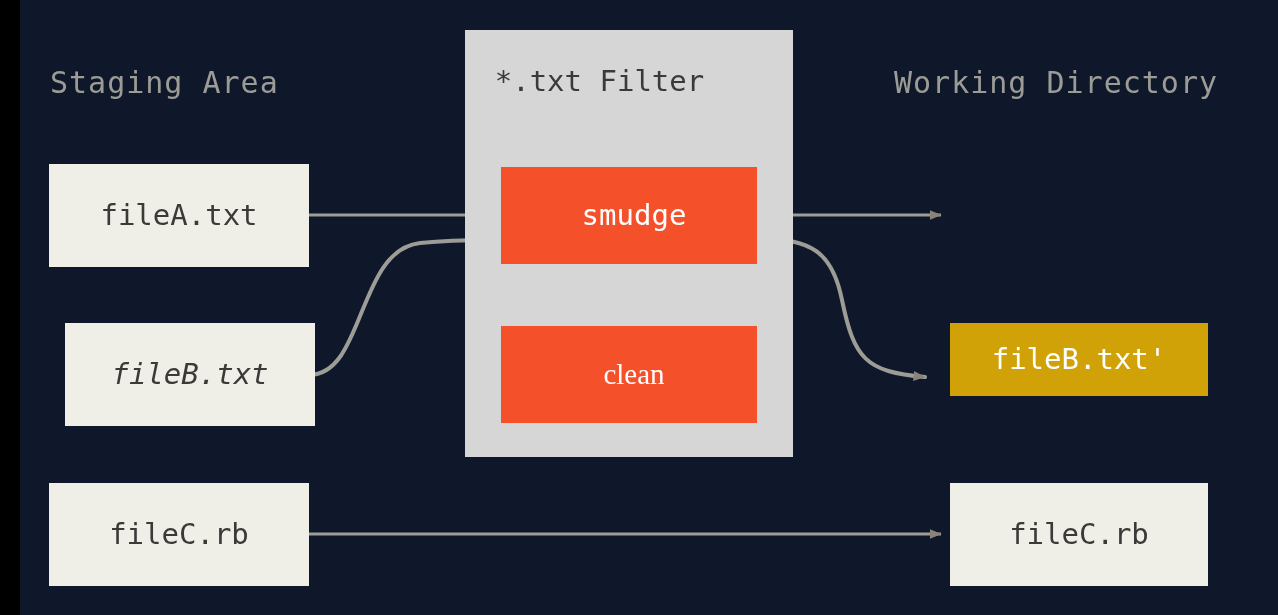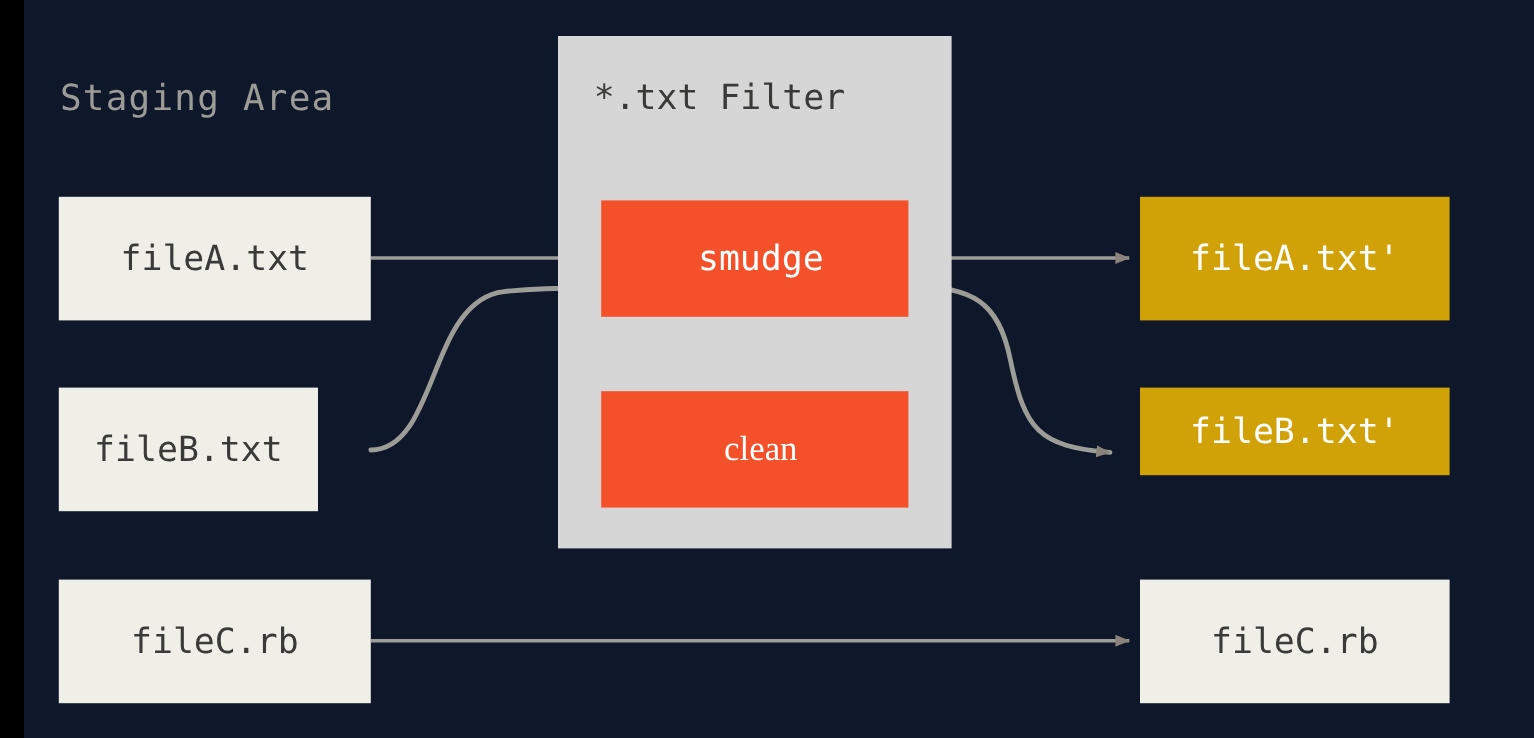--- a/index.html
+++ b/index.html
@@ -84,21 +84,21 @@
     color: #ffffff;
   }
   .node.op-orange {
     background: #f4502a;
     color: #ffffff;
     padding-left: 10px;
   }
 
   
   #node-filea     { left: 29px;  top: 164px; width: 260px; height: 103px; text-align: right; }
-  #node-fileb     { left: 29px;  top: 323px; width: 216px; height: 103px; }
+  #node-fileb     { left: 45px;  top: 323px; width: 250px; height: 103px; font-style: italic; }
   #node-filec     { left: 29px;  top: 483px; width: 260px; height: 103px; }
 
   
   #node-smudge    { left: 481px; top: 167px; width: 256px; height: 97px; }
   #node-clean     { left: 481px; top: 326px; width: 256px; height: 97px; font-family: Liberation Serif, serif; }
 
   
   #node-filea-out { left: 930px; top: 164px; width: 258px; height: 103px; }
   #node-fileb-out { left: 930px; top: 323px; width: 258px; height: 73px; }
   #node-filec-out { left: 930px; top: 483px; width: 258px; height: 103px; }
@@ -131,34 +131,34 @@
       <path d="M740,238 C790,240 812,250 822,300 C834,358 845,372 905,377" fill="none" stroke="#9d9d97" stroke-width="4" stroke-linecap="round" marker-end="url(#arrow)"></path>
     </g>
 
     <g>
       <path d="M289,534 L921,534" fill="none" stroke="#9d9d97" stroke-width="3" marker-end="url(#arrow)"></path>
     </g>
   </svg>
 
   <div id="heading-staging" class="col-heading">Staging Area</div>
 
+  <div id="heading-working" class="col-heading">Working Directory</div>
 
   <div id="filter-panel">
     <div id="filter-panel-title">*.txt Filter</div>
   </div>
 
   <div id="node-filea" class="node file-plain">fileA.txt</div>
 
   <div id="node-fileb" class="node file-plain">fileB.txt</div>
 
   <div id="node-filec" class="node file-plain">fileC.rb</div>
 
   <div id="node-smudge" class="node op-orange">smudge</div>
 
   <div id="node-clean" class="node op-orange">clean</div>
 
-  <div id="node-filea-out" class="node file-gold">fileA.txt'</div>
 
   <div id="node-fileb-out" class="node file-gold">fileB.txt'</div>
 
   <div id="node-filec-out" class="node file-plain">fileC.rb</div>
 
 </div>
 
 </body></html>

